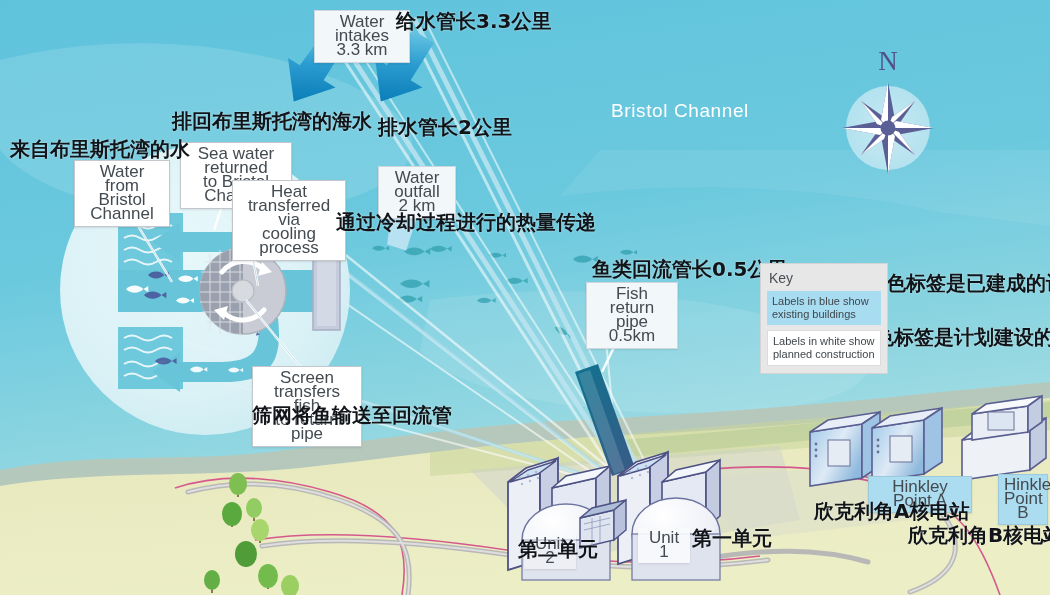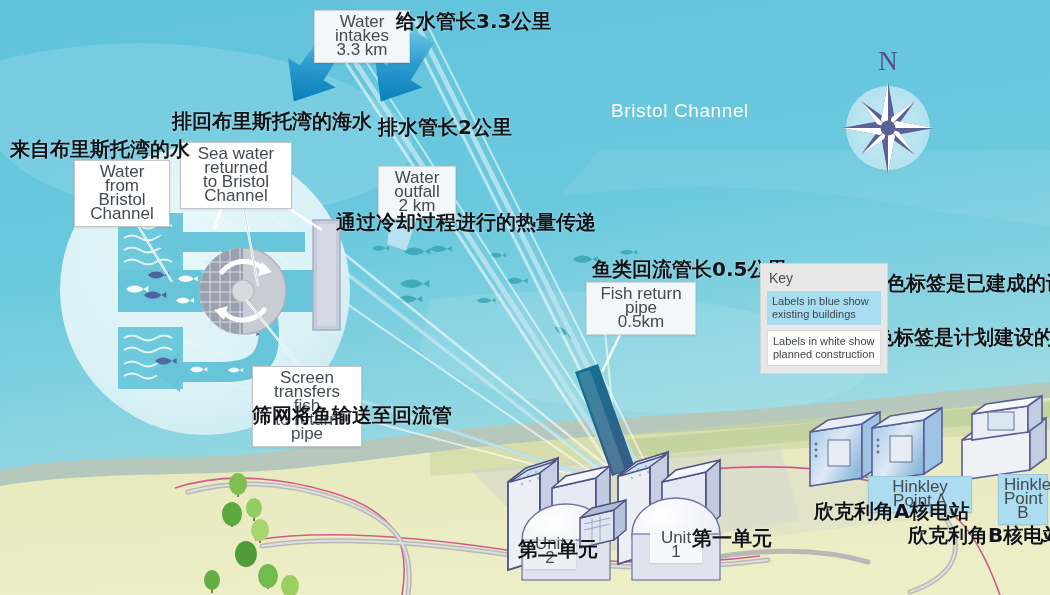--- a/index.html
+++ b/index.html
@@ -516,36 +516,38 @@
 
   <div class="lbl faint" style="left:314px; top:10px; width:96px;">Water intakes
 3.3 km</div>
 
   <div class="lbl" style="left:74px; top:160px; width:96px;">Water from
 Bristol Channel</div>
 
   <div class="lbl" style="left:180px; top:142px; width:112px;">Sea water returned
 to Bristol Channel</div>
 
+  <div class="lbl" style="left:232px; top:180px; width:114px;">Heat transferred via
+cooling process</div>
 
   <div class="lbl faint" style="left:378px; top:166px; width:78px;">Water outfall
 2 km</div>
 
-  <div class="lbl faint" style="left:586px; top:282px; width:110px;">Fish return pipe
+  <div class="lbl faint" style="left:586px; top:282px; width:92px;">Fish return pipe
 0.5km</div>
 
   <div class="lbl" style="left:252px; top:366px; width:110px;">Screen transfers fish
 to return pipe</div>
 
   <div class="lbl blue" style="left:832px; top:476px; width:104px; padding:3px 6px 4px 6px;">Hinkley Point A</div>
 
   <div class="lbl blue" style="left:962px; top:474px; width:50px; padding:3px 5px 4px 5px;">Hinkley
 Point B</div>
 
-  <div class="lbl faint" style="left:638px; top:528px; width:52px; padding:3px 5px 4px 5px; border:none; background:rgba(247,250,252,.92);margin-left:12px;">Unit 1</div>
+  <div class="lbl faint" style="left:638px; top:528px; width:52px; padding:3px 5px 4px 5px; border:none; background:rgba(247,250,252,.92);">Unit 1</div>
 
   <div class="lbl faint" style="left:524px; top:534px; width:52px; padding:3px 5px 4px 5px; border:none; background:rgba(247,250,252,.55);">Unit 2</div>
 
   <div class="cn" style="left:396px; top:10px;">给水管长3.3公里</div>
 
   <div class="cn" style="left:10px; top:138px;">来自布里斯托湾的水</div>
 
   <div class="cn" style="left:172px; top:110px;">排回布里斯托湾的海水</div>
 
   <div class="cn" style="left:336px; top:211px;">通过冷却过程进行的热量传递</div>

